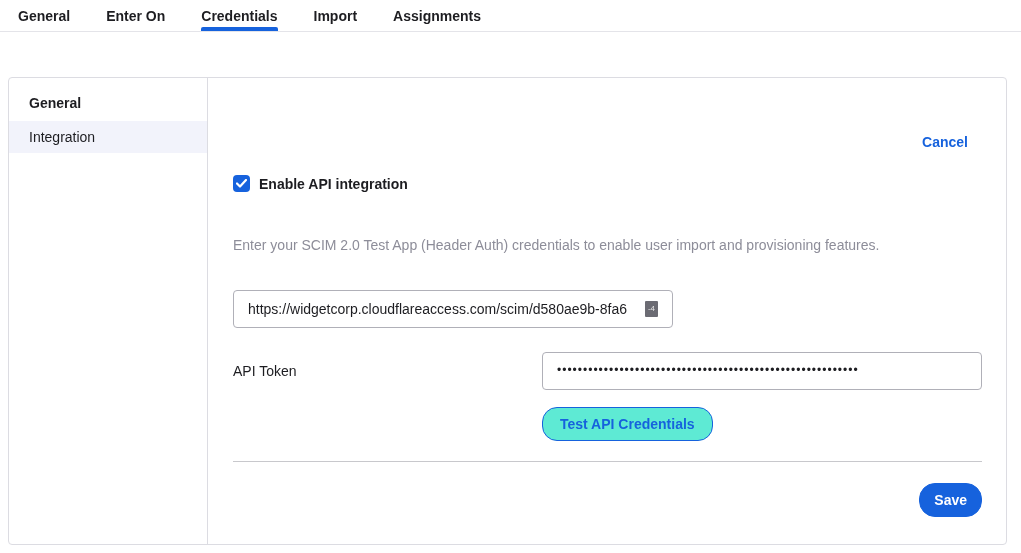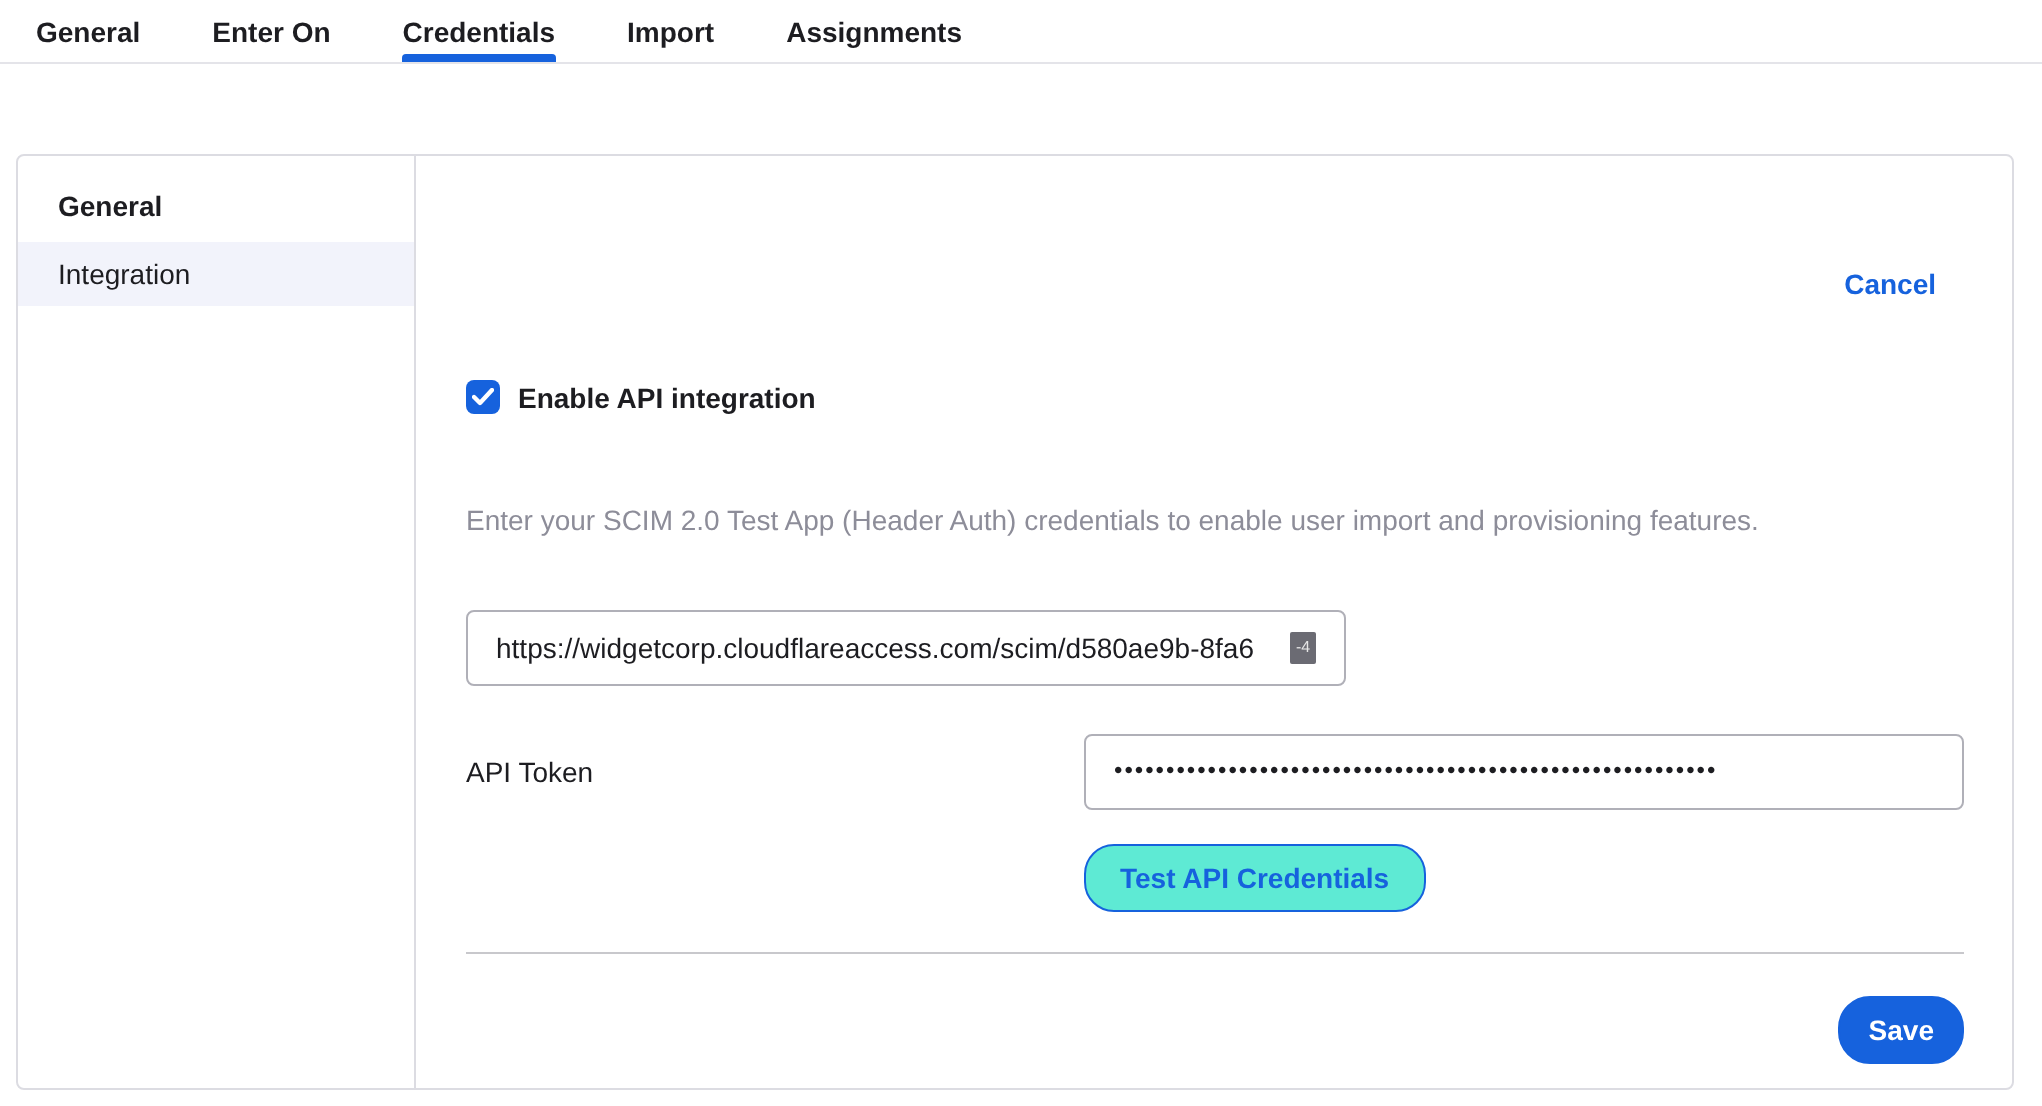--- a/index.html
+++ b/index.html
@@ -83,21 +83,21 @@
   .cancel-link {
     font-size: 14px;
     font-weight: bold;
     color: var(--accent);
     cursor: pointer;
     margin-right: 14px;
   }
   .checkbox-row {
     display: flex;
     align-items: center;
-    margin-top: 40px;
+    margin-top: 25px;
   }
   .checkbox {
     width: 17px; height: 17px;
     background: var(--accent);
     border-radius: 4px;
     display: inline-flex;
     align-items: center;
     justify-content: center;
     cursor: pointer;
     flex-shrink: 0;

